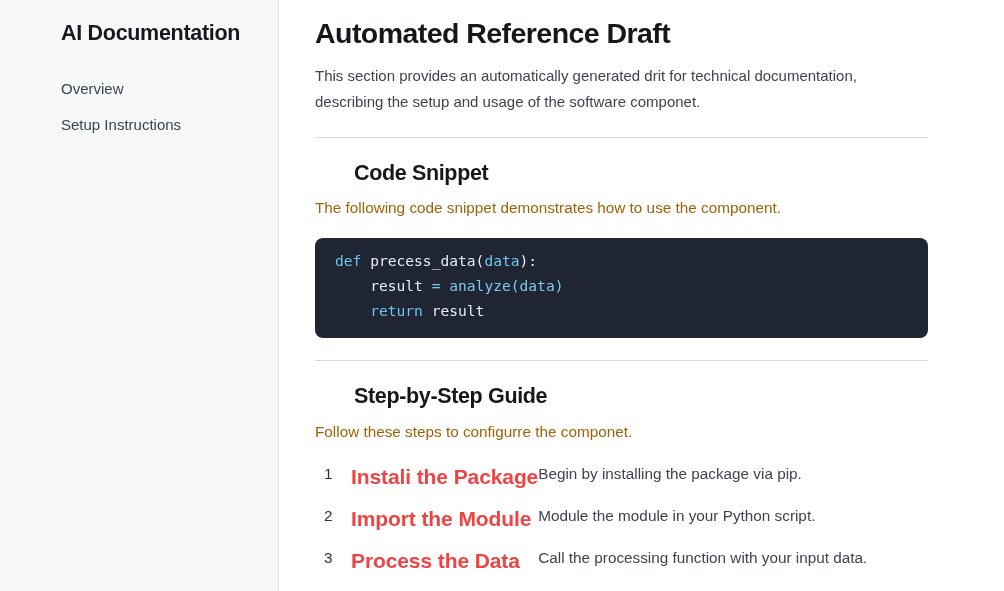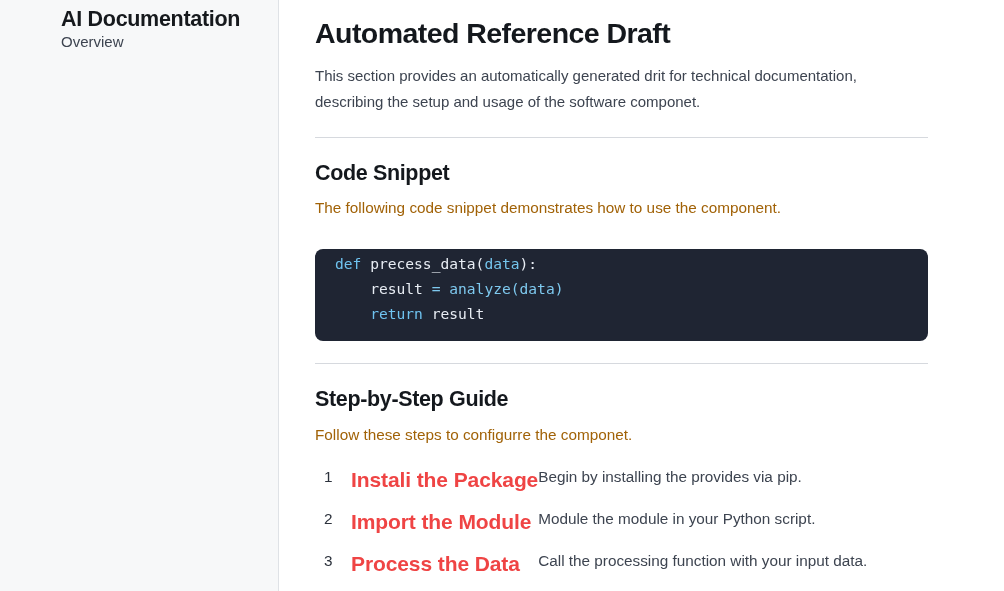--- a/index.html
+++ b/index.html
@@ -25,35 +25,36 @@
     align-items: stretch;
   }
 
   
   .sidebar {
     width: 279px;
     flex: 0 0 279px;
     height: 591px;
     background: #f7f8f9;
     border-right: 1px solid #dfe2e6;
-    padding: 4px 20px 0 61px;
+    padding: 18px 20px 0 61px;
   }
 
   .sidebar-title {
     font-size: 21.5px;
     font-weight: 700;
     letter-spacing: -0.3px;
     color: #16191d;
     margin-top: 2px;
     margin-bottom: 0;
     line-height: 1.3;
     white-space: nowrap;
   }
 
   .sidebar-nav {
+    margin-top: 33px;
     display: flex;
     flex-direction: column;
   }
 
   .sidebar-item {
     font-size: 15px;
     color: #3d4450;
     line-height: 1;
     padding: 0;
     margin-bottom: 21px;
@@ -94,34 +95,35 @@
   }
 
   .section-title {
     font-size: 21.5px;
     font-weight: 700;
     letter-spacing: -0.35px;
     color: #14181d;
     line-height: 1.25;
     margin-top: 22px;
     margin-bottom: 10px;
+    margin-left: 39px;
   }
 
   .section-sub {
     font-size: 15.3px;
     color: #a16207;
     line-height: 1.6;
   }
 
   
   .code-card {
-    margin-top: 28px;
+    margin-top: 17px;
     background: #1f2533;
     border-radius: 8px;
-    padding: 2px 20px 15px 20px;
+    padding: 10px 20px 15px 20px;
     width: 613px;
   }
 
   .code-pre {
     font-family: "DejaVu Sans Mono", "Liberation Mono", monospace;
     font-size: 14.6px;
     line-height: 25px;
     color: #e8edf4;
     white-space: pre;
     tab-size: 4;
@@ -174,20 +176,21 @@
 </head>
 <body>
 
 <div class="app">
 
   <aside class="sidebar">
     <div class="sidebar-title">AI Documentation</div>
 
     <nav class="sidebar-nav">
       <a class="sidebar-item">Overview</a>
+      <a class="sidebar-item">Setup Instructions</a>
     </nav>
   </aside>
 
   <main class="main">
 
     <h1 class="page-title">Automated Reference Draft</h1>
 
     <p class="lede">This section provides an automatically generated drit for technical documentation, describing the setup and usage of the software componet.</p>
 
     <hr class="divider">
@@ -206,21 +209,21 @@
 
     <h2 class="section-title">Step-by-Step Guide</h2>
 
     <p class="section-sub">Follow these steps to configurre the componet.</p>
 
     <table class="steps">
       <tbody>
         <tr>
           <td class="step-num">1</td>
           <td class="step-title">Instali the Package</td>
-          <td class="step-desc">Begin by installing the provides via pip.</td>
+          <td class="step-desc">Begin by installing the package via pip.</td>
         </tr>
         <tr>
           <td class="step-num">2</td>
           <td class="step-title">Import the Module</td>
           <td class="step-desc">Module the module in your Python script.</td>
         </tr>
         <tr>
           <td class="step-num">3</td>
           <td class="step-title">Process the Data</td>
           <td class="step-desc">Call the processing function with your input data.</td>

